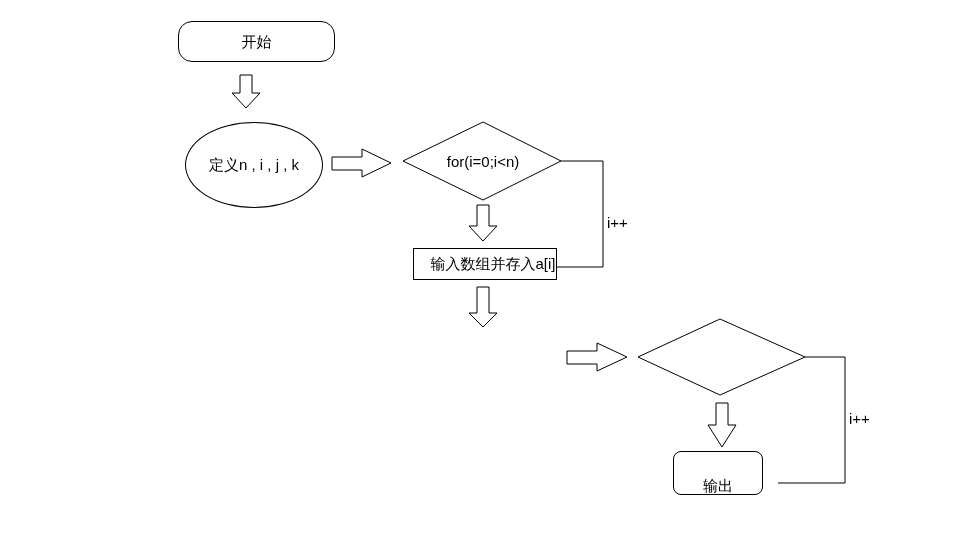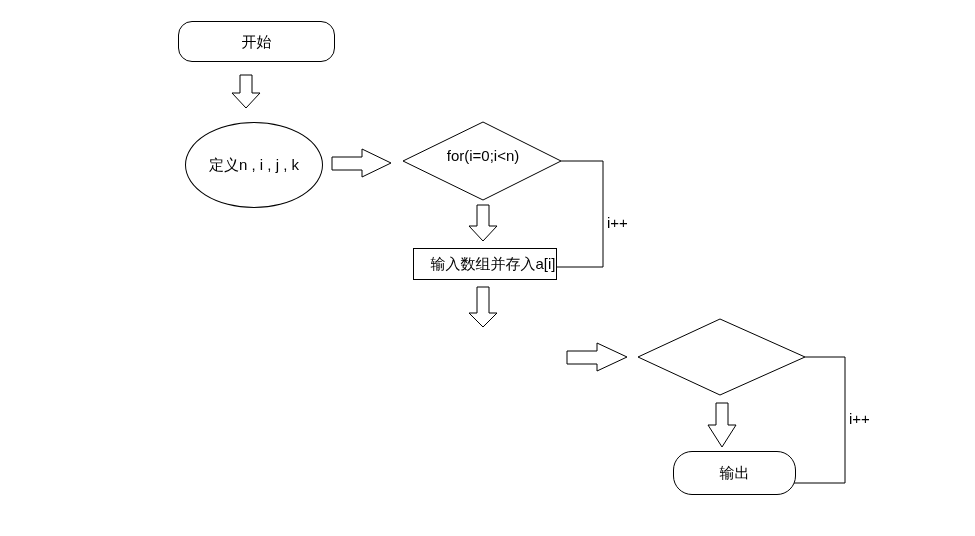--- a/index.html
+++ b/index.html
@@ -45,27 +45,28 @@
     border-radius: 50%;
   }
   .rect-input {
     left: 413px; top: 248px; width: 144px; height: 32px; padding-left: 16px;
   }
   .ellipse-compare {
     left: 417px; top: 332px; width: 143px; height: 51px;
     border-radius: 50%;
   }
   .terminator-output {
-    left: 673px; top: 451px; width: 123px; height: 44px;
-    border-radius: 19px;
+    left: 673px; top: 451px; width: 90px; height: 44px;
+    border-radius: 8px;
+    align-items: flex-end;
   }
   .diamond-label {
     position: absolute;
     display: flex;
-    align-items: flex-start;
+    align-items: center;
     justify-content: center;
     text-align: center;
     white-space: nowrap;
   }
   .diamond-label-1 { left: 403px; top: 147px; width: 160px; height: 28px; }
   .diamond-label-2 { left: 642px; top: 343px; width: 160px; height: 28px; }
   .edge-label {
     position: absolute;
     white-space: nowrap;
   }

